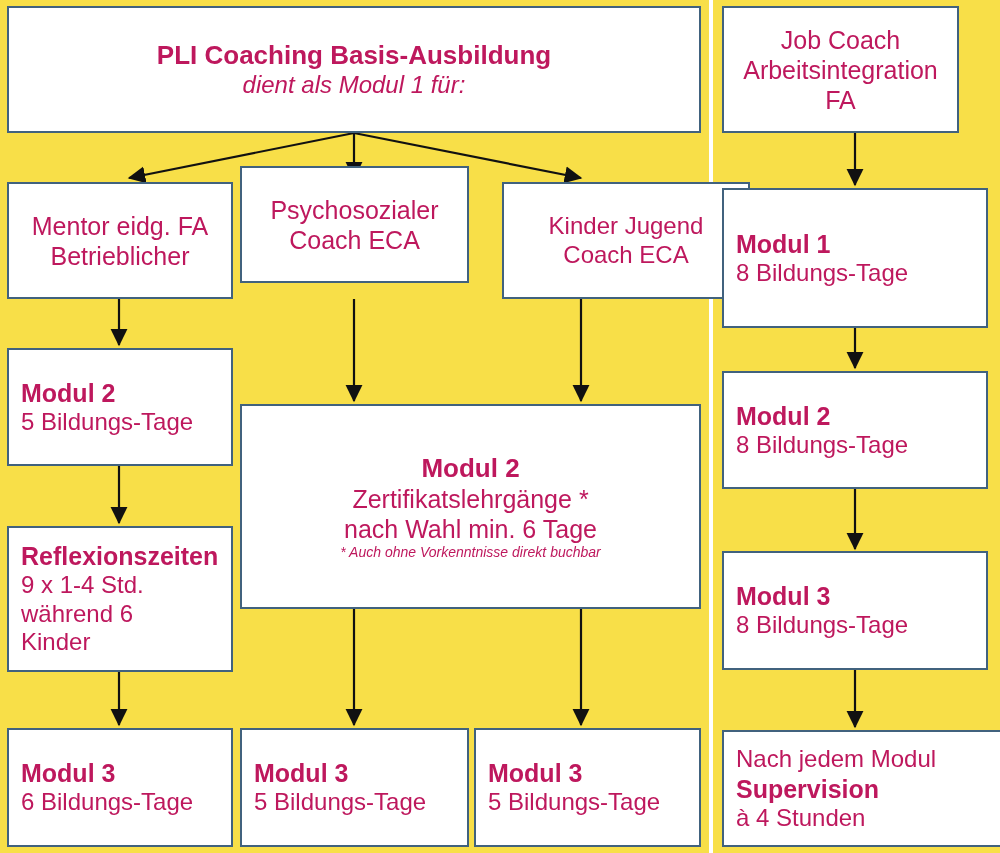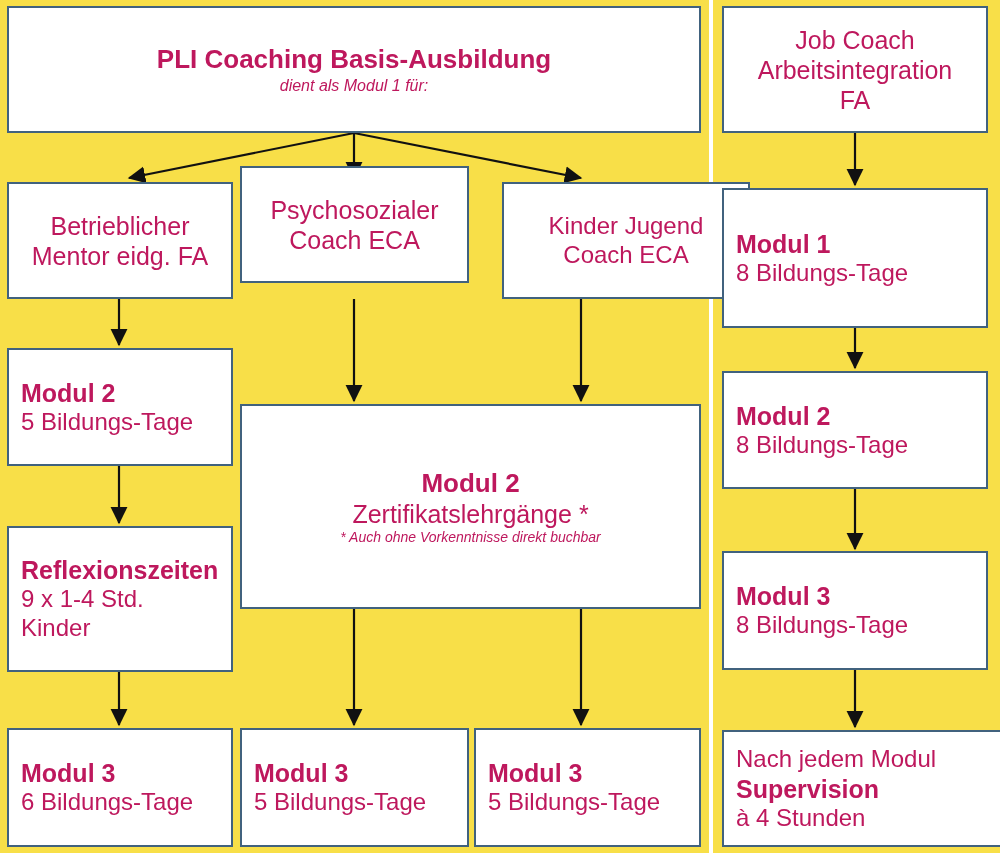--- a/index.html
+++ b/index.html
@@ -32,21 +32,21 @@
   .box.center { align-items: center; text-align: center; }
   .box.left   { align-items: flex-start; text-align: left; }
   .box .pad { padding: 0 12px; width: 100%; box-sizing: border-box; }
   .ln { display: block; line-height: 1.20; }
   .t-bold   { font-weight: bold; }
   .t-reg    { font-weight: normal; }
   .t-ital   { font-style: italic; font-weight: normal; }
   .s-26 { font-size: 26px; }
   .s-25 { font-size: 25px; }
   .s-24 { font-size: 24px; }
-  .s-23 { font-size: 16px; }
+  .s-23 { font-size: 24px; }
   .s-21 { font-size: 14px; }
   svg.arrows {
     position: absolute;
     left: 0; top: 0;
     width: 1000px; height: 853px;
     pointer-events: none;
   }
 </style>
 </head>
 <body>
@@ -90,22 +90,22 @@
 
   <div class="box center" style="left:7px; top:6px; width:694px; height:127px;">
     <div class="pad">
       <span class="ln t-bold s-26">PLI Coaching Basis-Ausbildung</span>
       <span class="ln t-ital s-23">dient als Modul 1 für:</span>
     </div>
   </div>
 
   <div class="box center" style="left:7px; top:182px; width:226px; height:117px;">
     <div class="pad">
+      <span class="ln t-reg s-25">Mentor eidg. FA</span>
       <span class="ln t-reg s-25">Betrieblicher</span>
-      <span class="ln t-reg s-25">Mentor eidg. FA</span>
     </div>
   </div>
 
   <div class="box center" style="left:240px; top:166px; width:229px; height:117px;">
     <div class="pad">
       <span class="ln t-reg s-25">Psychosozialer</span>
       <span class="ln t-reg s-25">Coach ECA</span>
     </div>
   </div>
 
@@ -120,28 +120,30 @@
     <div class="pad">
       <span class="ln t-bold s-25">Modul 2</span>
       <span class="ln t-reg s-24">5 Bildungs-Tage</span>
     </div>
   </div>
 
   <div class="box left" style="left:7px; top:526px; width:226px; height:146px;">
     <div class="pad">
       <span class="ln t-bold s-25">Reflexionszeiten</span>
       <span class="ln t-reg s-24">9 x 1-4 Std.</span>
+      <span class="ln t-reg s-24">während 6</span>
       <span class="ln t-reg s-24">Kinder</span>
     </div>
   </div>
 
   <div class="box center" style="left:240px; top:404px; width:461px; height:205px;">
     <div class="pad">
       <span class="ln t-bold s-26">Modul 2</span>
       <span class="ln t-reg s-25">Zertifikatslehrgänge *</span>
+      <span class="ln t-reg s-25">nach Wahl min. 6 Tage</span>
       <span class="ln t-ital s-21">* Auch ohne Vorkenntnisse direkt buchbar</span>
     </div>
   </div>
 
   <div class="box left" style="left:7px; top:728px; width:226px; height:119px;">
     <div class="pad">
       <span class="ln t-bold s-25">Modul 3</span>
       <span class="ln t-reg s-24">6 Bildungs-Tage</span>
     </div>
   </div>
@@ -153,21 +155,21 @@
     </div>
   </div>
 
   <div class="box left" style="left:474px; top:728px; width:227px; height:119px;">
     <div class="pad">
       <span class="ln t-bold s-25">Modul 3</span>
       <span class="ln t-reg s-24">5 Bildungs-Tage</span>
     </div>
   </div>
 
-  <div class="box center" style="left:722px; top:6px; width:266px; height:127px;">
+  <div class="box center" style="left:722px; top:6px; width:237px; height:127px;">
     <div class="pad">
       <span class="ln t-reg s-25">Job Coach</span>
       <span class="ln t-reg s-25">Arbeitsintegration</span>
       <span class="ln t-reg s-25">FA</span>
     </div>
   </div>
 
   <div class="box left" style="left:722px; top:188px; width:266px; height:140px;">
     <div class="pad">
       <span class="ln t-bold s-25">Modul 1</span>

